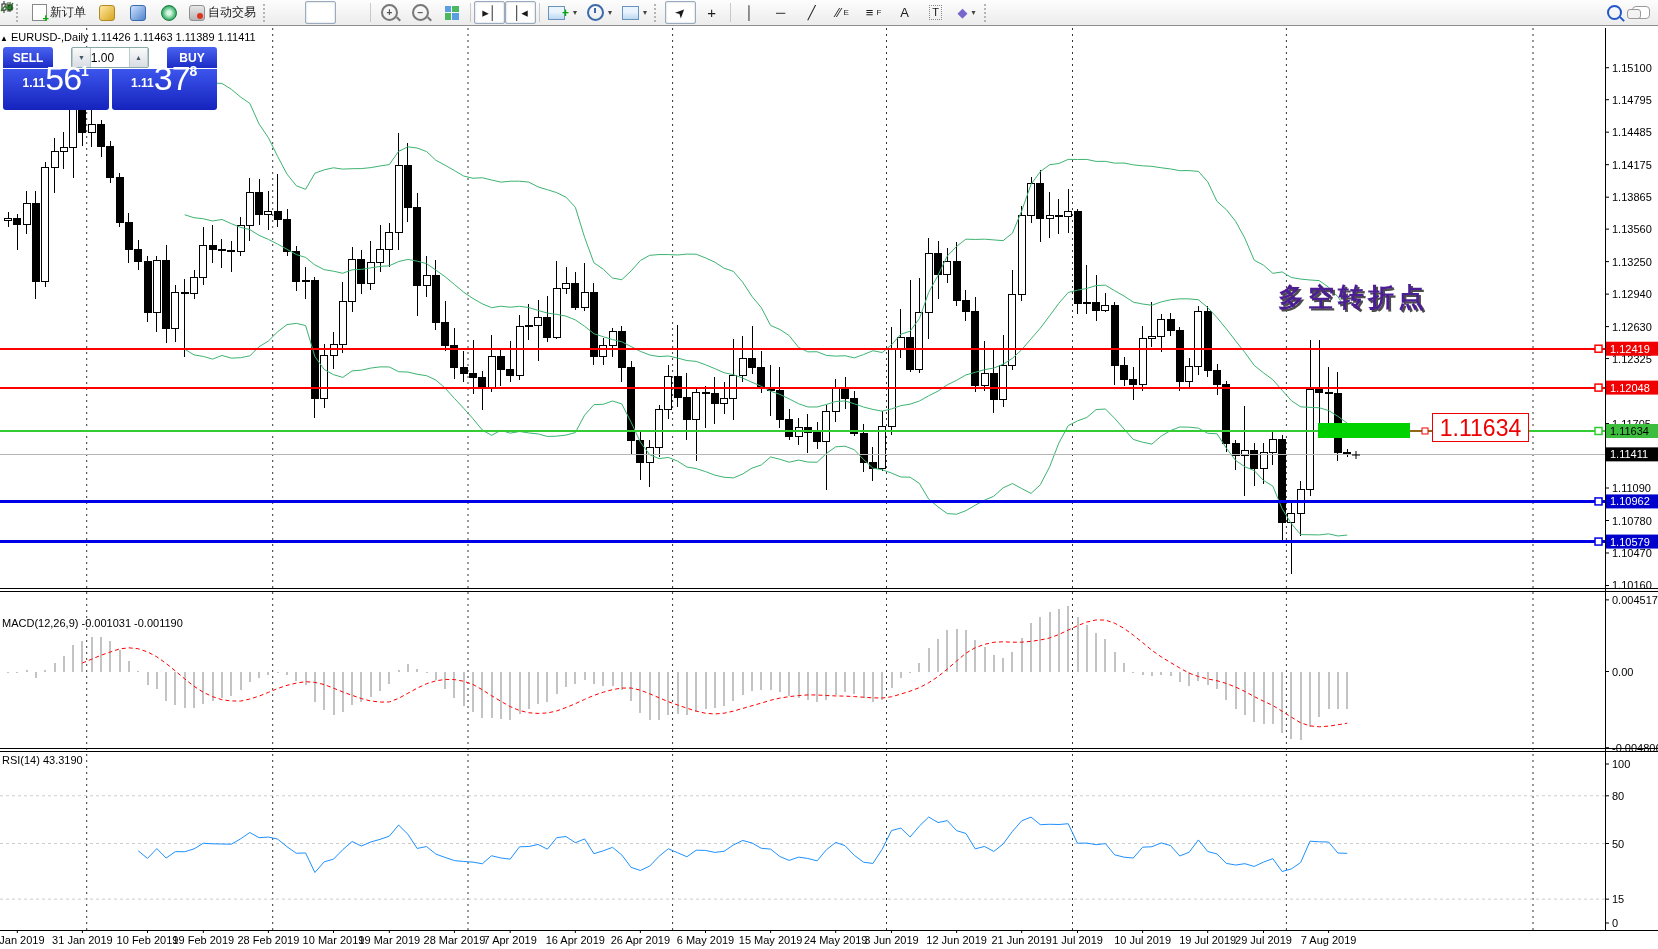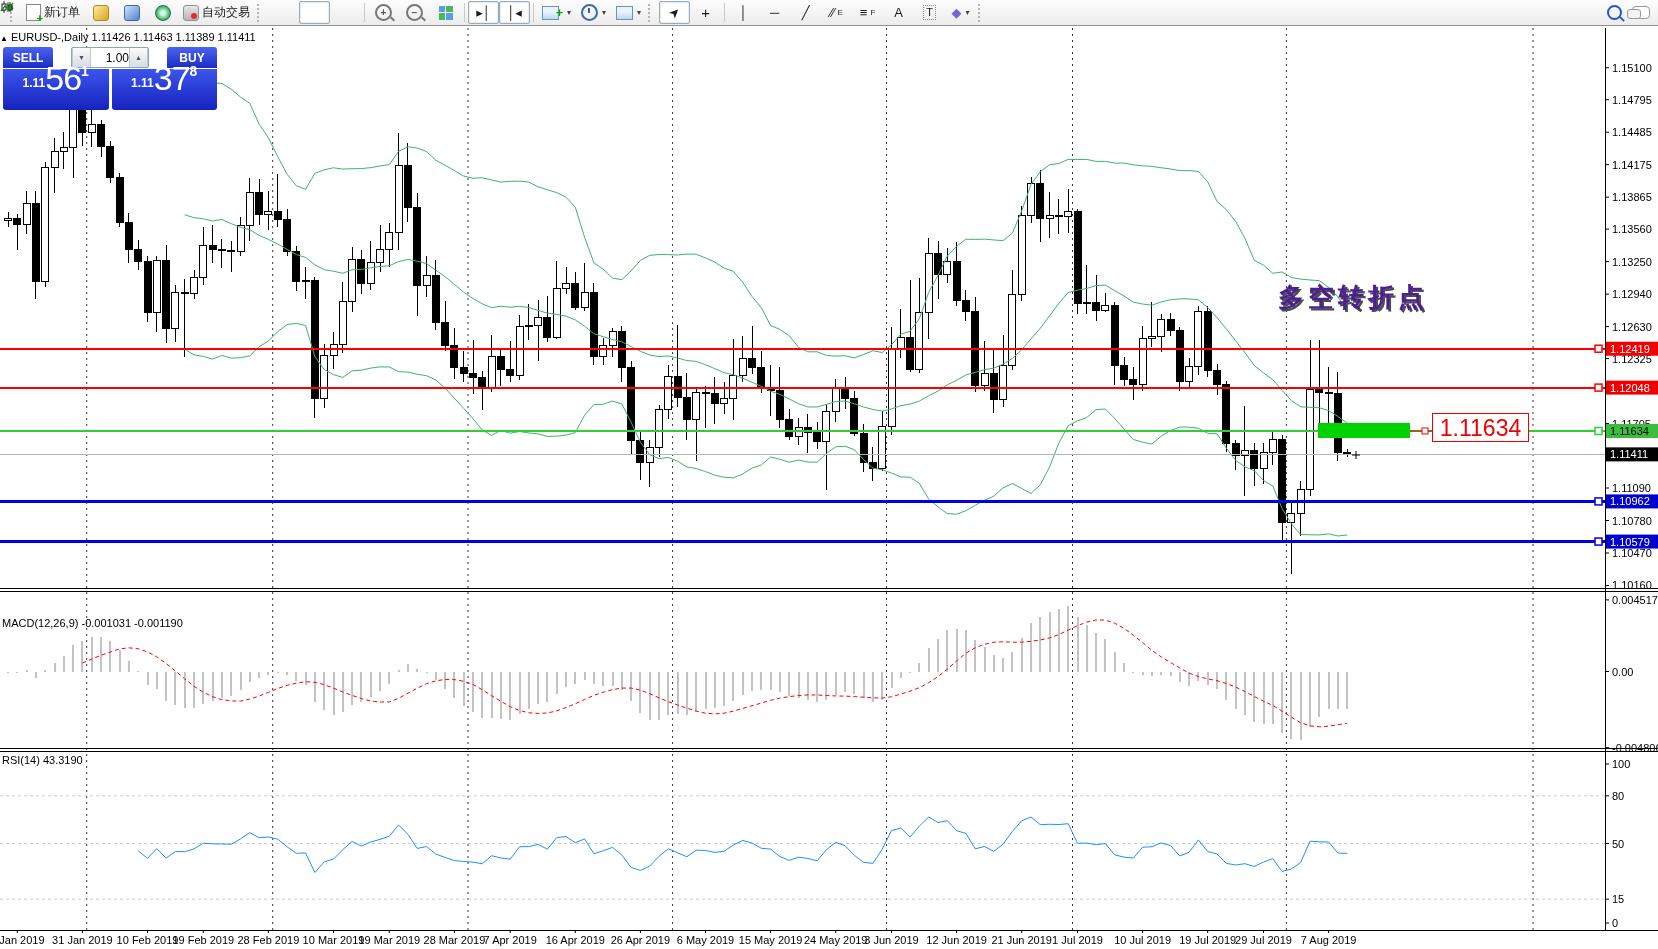--- a/index.html
+++ b/index.html
@@ -1,20 +1,20 @@
 <!DOCTYPE html>
 <html><head>
 <meta charset="utf-8">
 <style>
   html,body{margin:0;padding:0;background:#888;}
   .app{position:relative;width:1658px;height:949px;background:#fff;overflow:hidden;
        font-family:"Liberation Sans","DejaVu Sans",sans-serif;-webkit-font-smoothing:none;}
   
   .toolbar{position:absolute;left:0;top:0;width:1658px;height:26px;display:flex;align-items:center;
-           background:linear-gradient(#fdfdfd,#ececec);border-bottom:1px solid #8f8f8f;padding-left:8px;box-sizing:border-box;}
+           background:linear-gradient(#fdfdfd,#ececec);border-bottom:1px solid #8f8f8f;padding-left:14px;box-sizing:border-box;}
   .tb-handle{width:5px;height:18px;border-left:2px dotted #b5b5b5;margin:0 4px 0 2px;}
   .tb-btn{height:21px;min-width:21px;display:flex;align-items:center;justify-content:center;
           border:1px solid transparent;border-radius:2px;font-size:12px;color:#1a1a1a;padding:0 4px;gap:3px;cursor:default;}
   .tb-btn.pressed{background:#fff;border:1px solid #9aabc0;box-shadow:inset 0 0 2px #bbb;}
   .tb-sep{width:1px;height:19px;background:#c9c9c9;margin:0 3px;}
   .tf-btn{height:19px;min-width:24px;display:flex;align-items:center;justify-content:center;
           font-size:11px;color:#333;border:1px solid transparent;border-radius:2px;padding:0 3px;}
   .tf-btn.pressed{background:#f6f6f6;border:1px solid #9aabc0;box-shadow:inset 1px 1px 2px #ccc;}
   .glyph{font-size:13px;line-height:13px;}
   .ico{display:inline-block;}
@@ -45,21 +45,21 @@
   
   .chart-title{position:absolute;left:0;top:31px;font-size:11px;color:#000;z-index:5;}
   .chart-title .tri{font-size:8px;margin-right:3px;}
   .trade-panel{position:absolute;left:3px;top:47px;width:214px;z-index:6;}
   .tp-row1{display:flex;height:21px;gap:18px;}
   .btn-trade{flex:0 0 50px;background:linear-gradient(#4a63f0,#1c2cc6);color:#fff;font-size:12px;font-weight:bold;
              display:flex;align-items:center;justify-content:center;border-radius:3px 3px 0 0;}
   .vol-wrap{flex:1;display:flex;border:1px solid #8aa;border-radius:2px;overflow:hidden;background:#fff;}
   .vol-btn{width:17px;background:linear-gradient(#fafafa,#d8dde4);display:flex;align-items:center;justify-content:center;
            font-size:7px;color:#456;border-left:1px solid #bcc;border-right:1px solid #bcc;}
-  .vol-field{flex:1;display:flex;align-items:center;justify-content:flex-end;padding-right:0;font-size:12px;color:#000;background:#fff;}
+  .vol-field{flex:1;display:flex;align-items:center;justify-content:flex-end;padding-right:15px;font-size:12px;color:#000;background:#fff;}
   .tp-row2{display:flex;gap:3px;height:41px;margin-top:1px;}
   .price-block{flex:1;background:linear-gradient(#3c55ec,#1523bd);color:#fff;display:flex;align-items:flex-end;
                justify-content:center;border-radius:0 0 3px 3px;padding-bottom:17px;}
   .pb-small{font-size:12px;margin-bottom:3px;font-weight:bold;}
   .pb-big{font-size:34px;line-height:30px;font-weight:400;letter-spacing:-1px;}
   .pb-sup{font-size:14px;margin-bottom:14px;font-weight:bold;}
   .ind-label{position:absolute;font-size:11px;color:#000;z-index:4;background:transparent;}
   .annotation{position:absolute;left:1278px;top:280px;font-size:26px;font-weight:bold;color:#4c1d95;
               text-shadow:2px 2px 0 #4d4d4d;letter-spacing:4px;z-index:5;white-space:nowrap;}
   .callout{position:absolute;left:1432px;top:413px;width:97px;height:29px;border:1px solid #ee0000;background:#fff;

